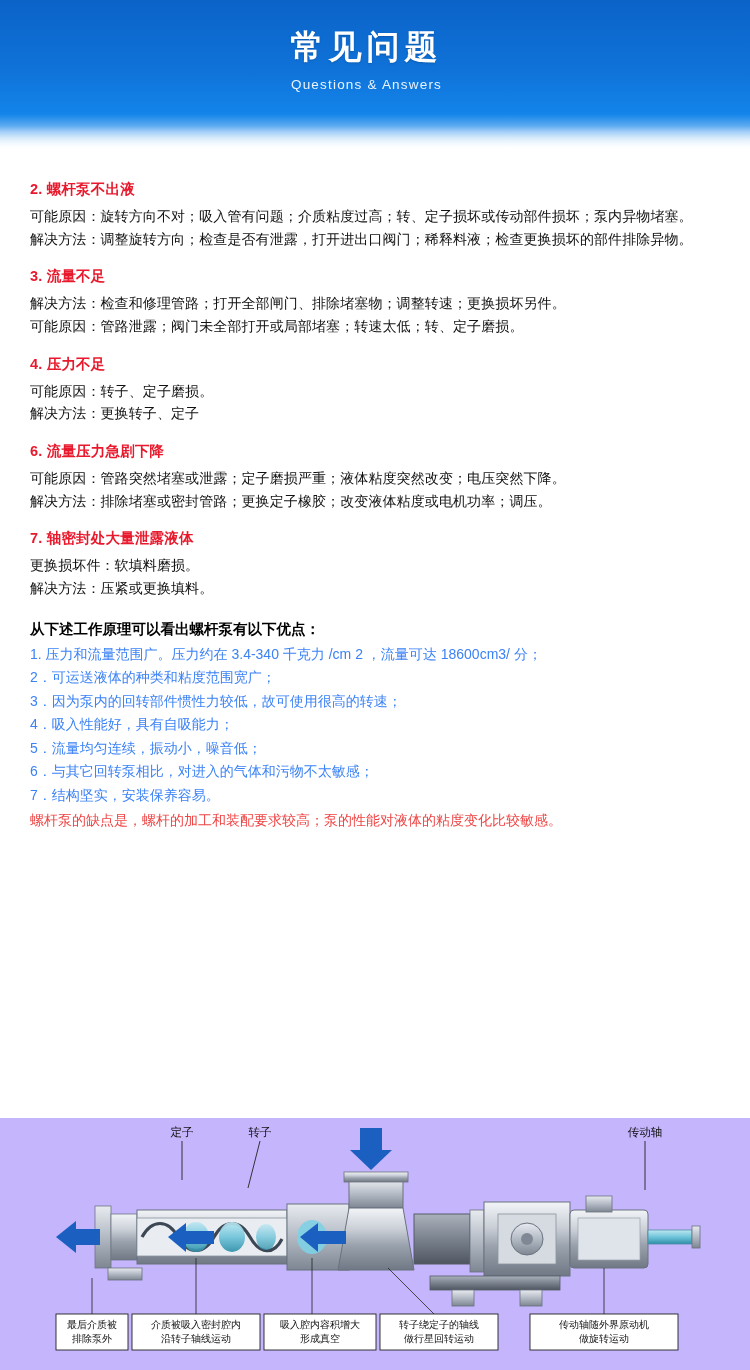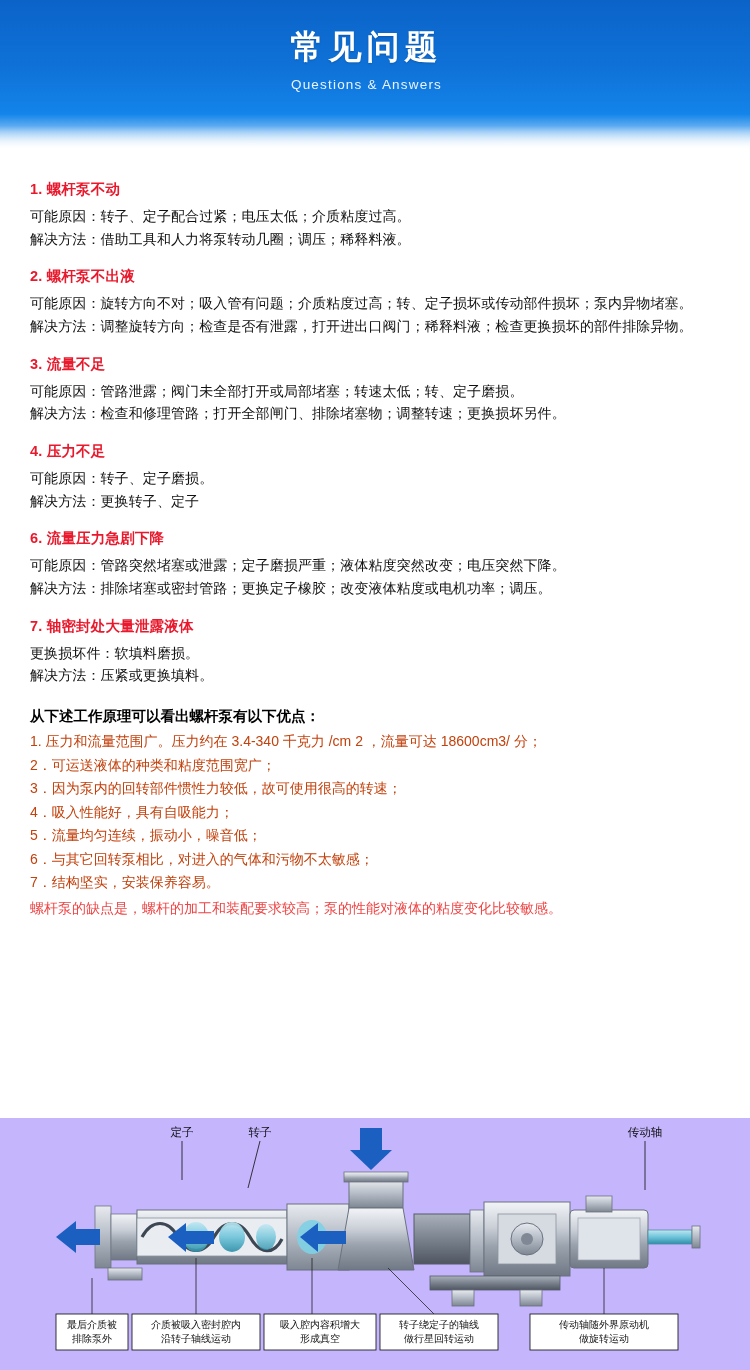--- a/index.html
+++ b/index.html
@@ -82,21 +82,21 @@
     text-align: justify;
   }
 
   .adv-title {
     margin-top: 20px;
     margin-bottom: 4px;
     color: #000000;
     font-size: 14.5px;
     font-weight: bold;
   }
-  .adv-list { font-size: 14px; line-height: 1.68; color: #c2410c; }
+  .adv-list { font-size: 14px; line-height: 1.68; color: #3b82f6; }
   .adv-item { }
 
   .closing { margin-top: 2px; font-size: 14px; line-height: 1.68; color: #ef4444; }
 
   
   .diagram {
     position: absolute;
     left: 0;
     top: 1118px;
     width: 750px;
@@ -122,36 +122,31 @@
 
   <div class="banner">
     <div class="banner-inner">
       <div class="banner-title">常见问题</div>
       <div class="banner-sub">Questions &amp; Answers</div>
     </div>
   </div>
 
   <div class="content">
 
-    <div class="qa-block">
-      <div class="qa-title">1. 螺杆泵不动</div>
-      <div class="qa-line">可能原因：转子、定子配合过紧；电压太低；介质粘度过高。</div>
-      <div class="qa-line">解决方法：借助工具和人力将泵转动几圈；调压；稀释料液。</div>
-    </div>
 
     <div class="qa-block">
       <div class="qa-title">2. 螺杆泵不出液</div>
       <div class="qa-line">可能原因：旋转方向不对；吸入管有问题；介质粘度过高；转、定子损坏或传动部件损坏；泵内异物堵塞。</div>
       <div class="qa-line">解决方法：调整旋转方向；检查是否有泄露，打开进出口阀门；稀释料液；检查更换损坏的部件排除异物。</div>
     </div>
 
     <div class="qa-block">
       <div class="qa-title">3. 流量不足</div>
+      <div class="qa-line">解决方法：检查和修理管路；打开全部闸门、排除堵塞物；调整转速；更换损坏另件。</div>
       <div class="qa-line">可能原因：管路泄露；阀门未全部打开或局部堵塞；转速太低；转、定子磨损。</div>
-      <div class="qa-line">解决方法：检查和修理管路；打开全部闸门、排除堵塞物；调整转速；更换损坏另件。</div>
     </div>
 
     <div class="qa-block">
       <div class="qa-title">4. 压力不足</div>
       <div class="qa-line">可能原因：转子、定子磨损。</div>
       <div class="qa-line">解决方法：更换转子、定子</div>
     </div>
 
 
     <div class="qa-block">

